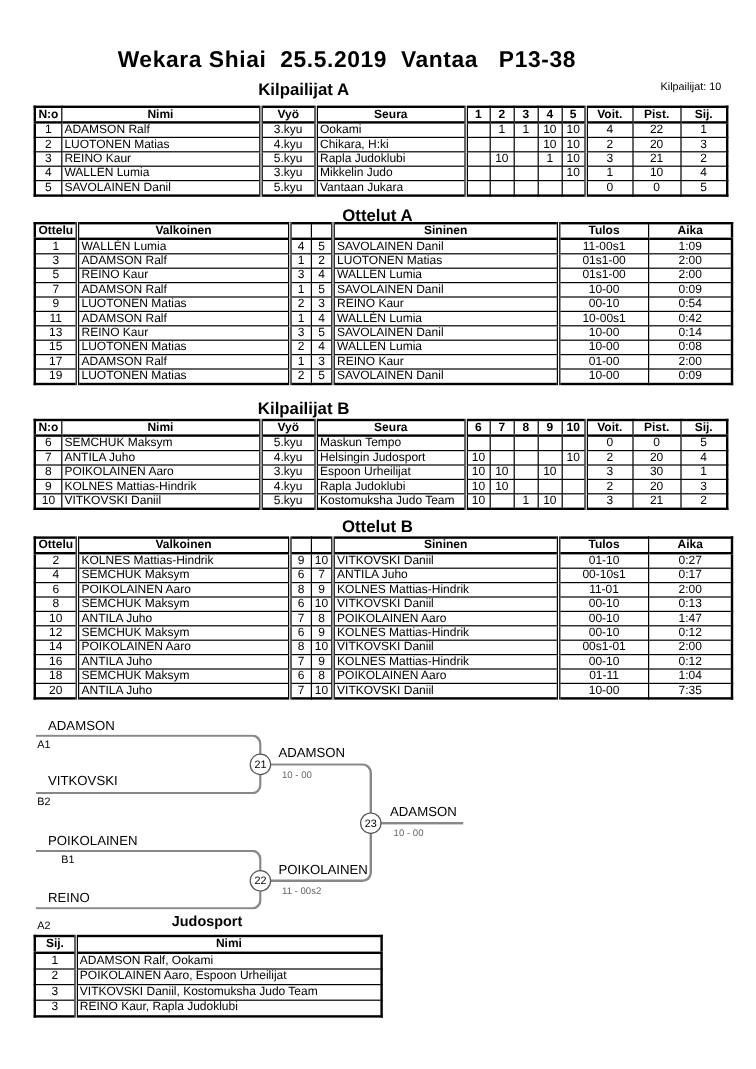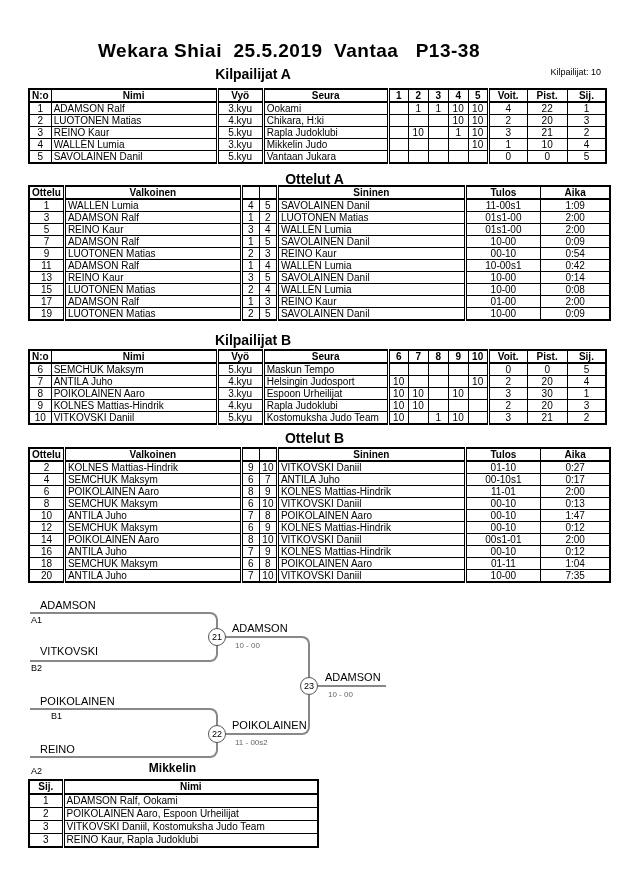--- a/index.html
+++ b/index.html
@@ -532,21 +532,21 @@
     <div class="abs br-score" style="top:738px; left:235px;">11 - 00s2</div>
 
     <div class="abs br-name" style="top:671px; left:325px;">ADAMSON</div>
     <div class="abs br-score" style="top:690px; left:328px;">10 - 00</div>
 
     <div class="abs br-circle" style="top:628px; left:208px;">21</div>
     <div class="abs br-circle" style="top:725px; left:208px;">22</div>
     <div class="abs br-circle" style="top:677px; left:300px;">23</div>
   </div>
 
-  <div class="abs sec-head" style="top:761px; left:28px; width:289px; font-size:12px;">Mikkelin</div>
+  <div class="abs sec-head" style="top:761px; left:28px; width:289px; font-size:12px;">Judosport</div>
 
   <table class="abs t-res" style="top:779px; left:28px;">
     <colgroup>
         <col style="width:34px">
         <col style="width:255px">
       </colgroup>
   <thead>
         <tr>
           <th>Sij.</th>
           <th>Nimi</th>

